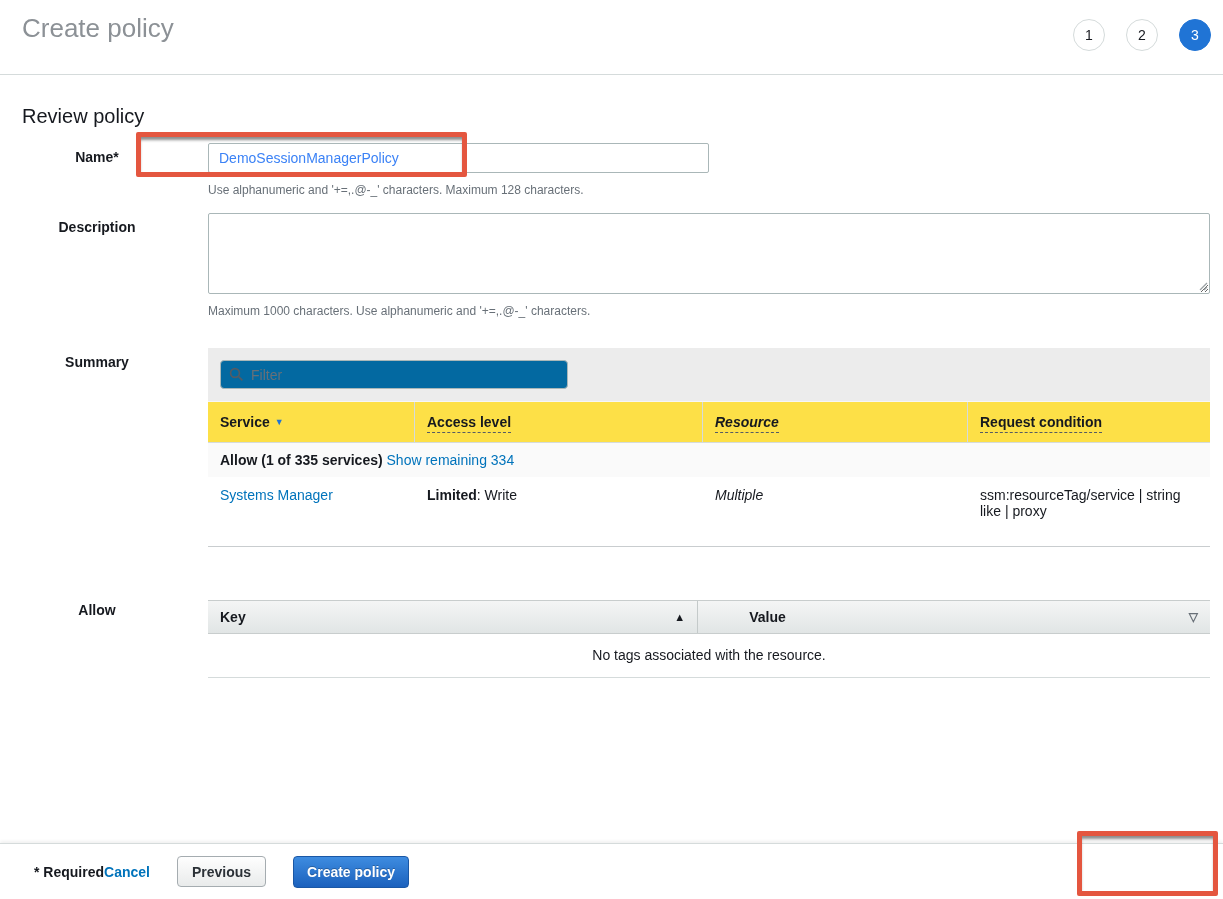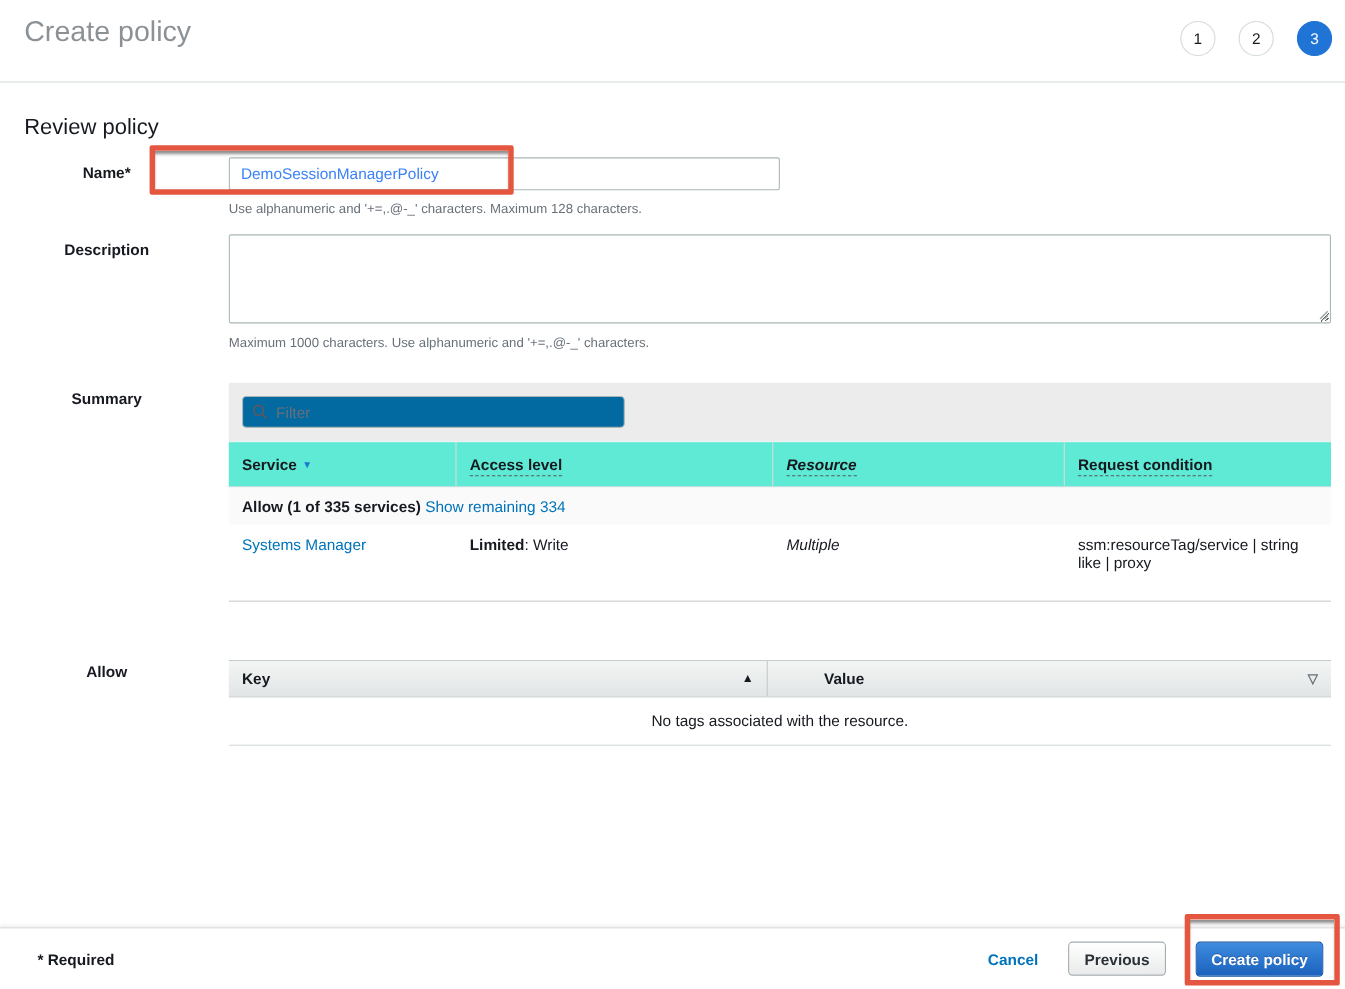--- a/index.html
+++ b/index.html
@@ -48,21 +48,21 @@
   .summary-box { width:1002px; }
   .filter-bar { background:#ececec; padding:12px; }
   .filter-wrap { position:relative; width:348px; }
   .filter-input {
     width:348px; height:29px; border:1px solid #aab7b8; border-radius:4px;
     padding:0 8px 0 30px; font-size:14px; background:#0369a1; font-family:"Liberation Sans", sans-serif;
   }
   .filter-input::placeholder { color:#687078; }
   .search-icon { position:absolute; left:9px; top:7px; }
 
-  .summary-header { display:flex; background:#5eead4; border-top:1px solid #f6f6f6; border-bottom:1px solid #d5dbdb;align-items:flex-end; }
+  .summary-header { display:flex; background:#fde047; border-top:1px solid #f6f6f6; border-bottom:1px solid #d5dbdb;align-items:flex-end; }
   .summary-header > div { padding:12px; font-weight:bold; font-size:14px; }
   .col-service { width:207px; border-right:1px solid #d5dbdb; }
   .col-access  { width:288px; border-right:1px solid #d5dbdb; }
   .col-resource{ width:265px; border-right:1px solid #d5dbdb;font-style:italic; }
   .col-request { width:242px; }
   .tooltip-term { border-bottom:1px dashed #545b64; padding-bottom:2px; cursor:default; }
   .sort-caret-down { color:#2074d5; font-size:9px; margin-left:5px; vertical-align:2px; }
 
   .group-row { background:#fafafa; padding:9px 12px; font-size:14px; }
   .group-row .bold { font-weight:bold; }
@@ -87,21 +87,21 @@
   .tags-col-key { width:510px; border-right:1px solid #c4caca; }
   .tags-col-value { width:492px; }
   .sort-asc-solid { font-size:11px; color:#16191f; }
   .sort-desc-hollow { font-size:12px; color:#687078; }
   .tags-empty { padding:13px 12px 14px; text-align:center; font-size:14px; border-bottom:1px solid #d5dbdb; color:#16191f; }
 
   
   .page-footer {
     position:absolute; left:0; right:0; bottom:0; height:56px; background:#fff;
     border-top:1px solid #d5dbdb; box-shadow:0 -2px 3px rgba(0,0,0,0.06);
-    display:flex; align-items:center; justify-content:space-between;
+    display:flex; align-items:center; 
     padding:0 20px 0 34px;
   }
   .required-note { font-weight:bold; font-size:14px; }
   .footer-actions { display:flex; align-items:center; gap:27px; }
   .cancel-link { color:#0073bb; font-weight:bold; font-size:14px; cursor:pointer; }
   .btn {
     font-family:"Liberation Sans", sans-serif; font-size:14px; font-weight:bold;
     border-radius:4px; cursor:pointer;
   }
   .btn-previous {

